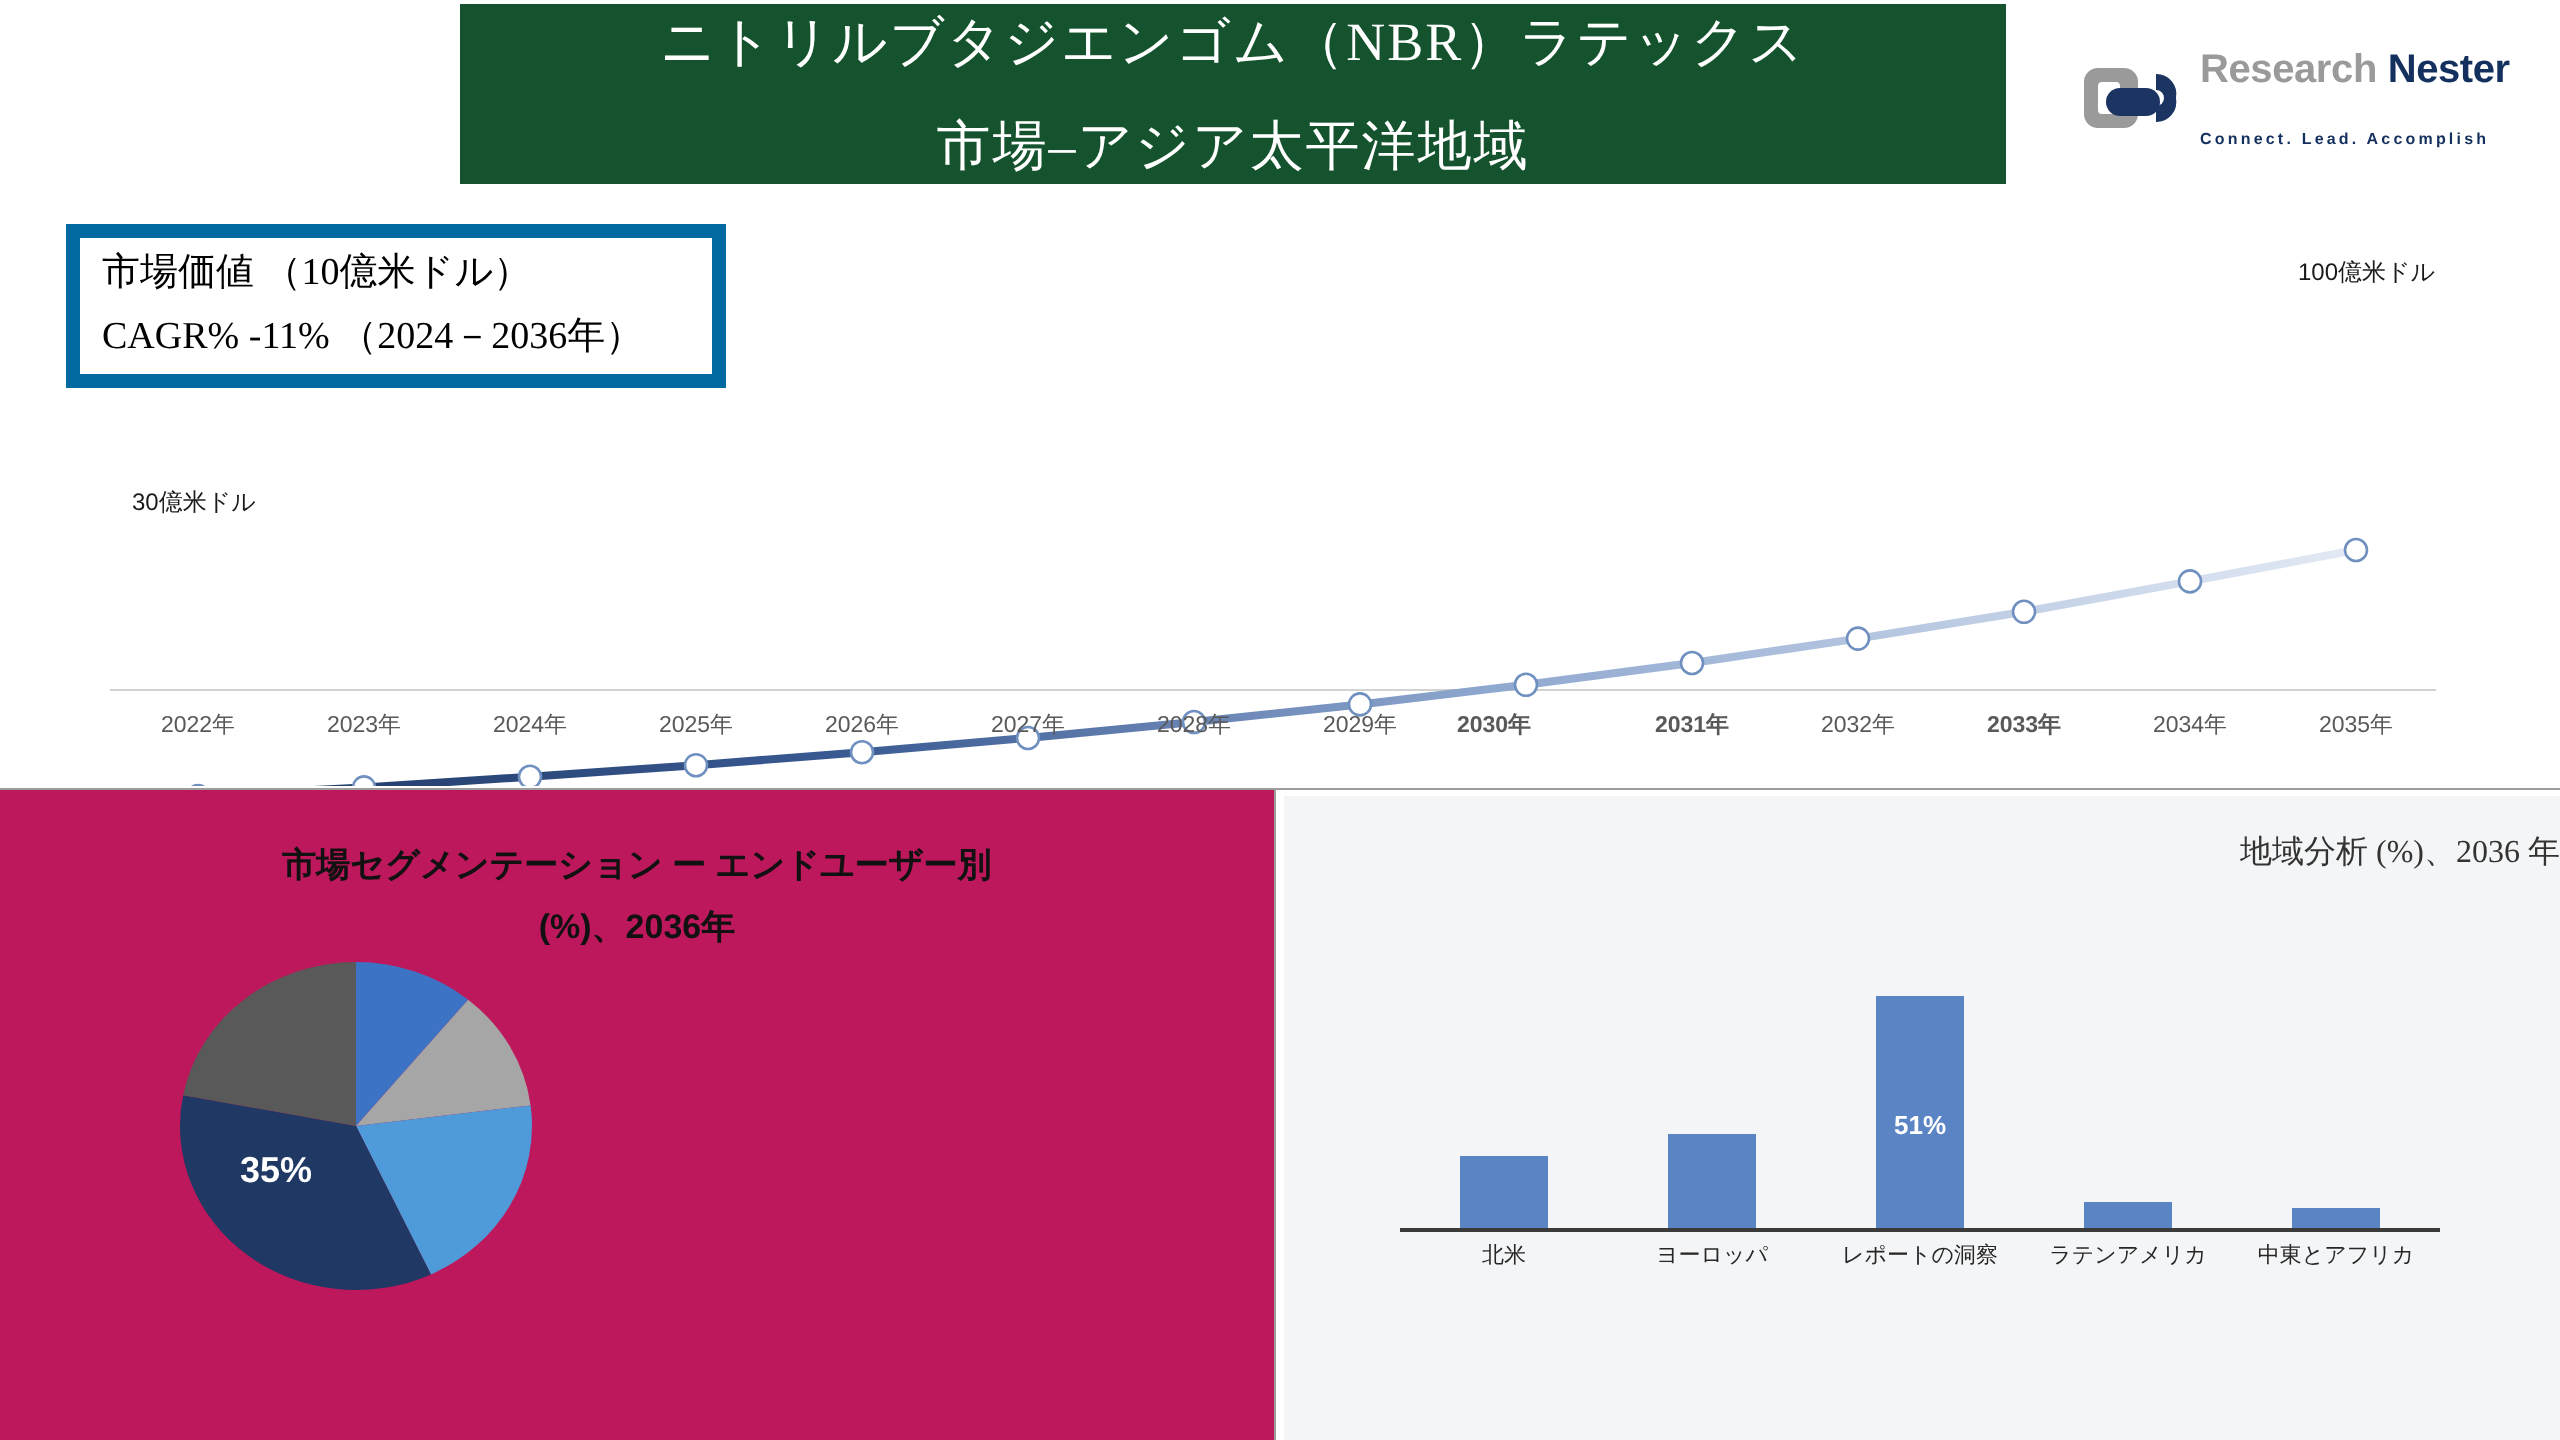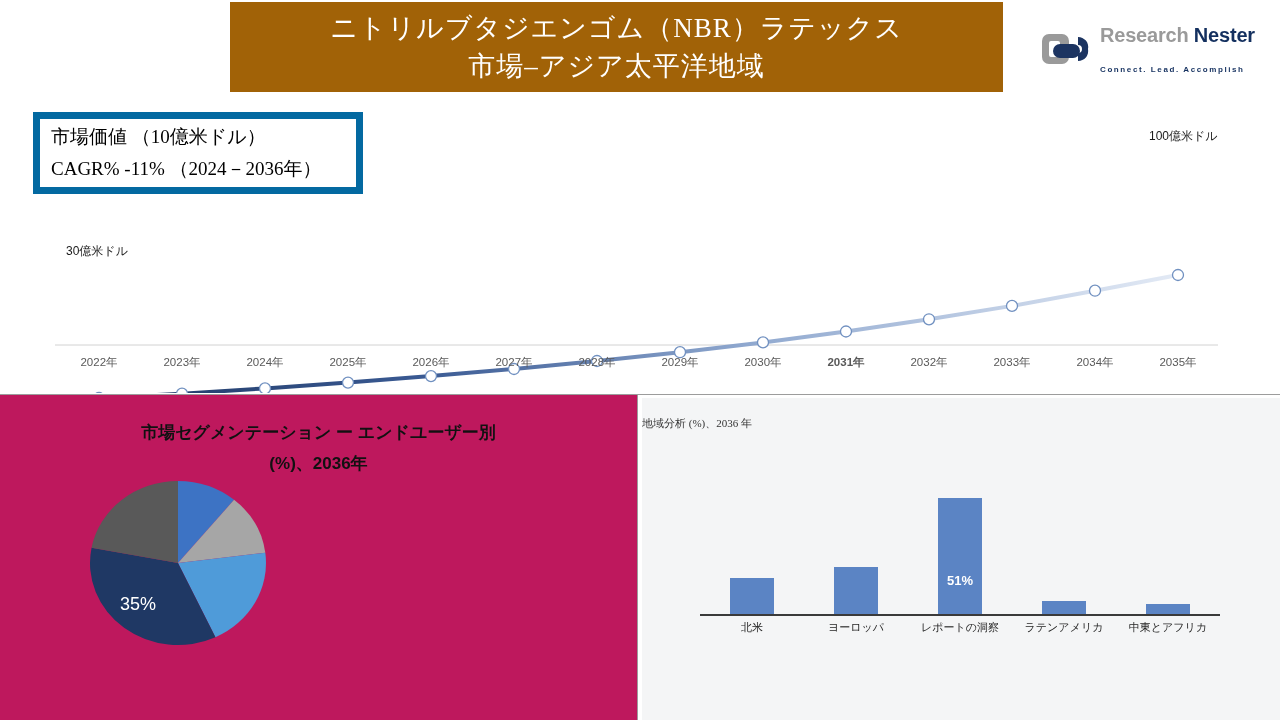--- a/index.html
+++ b/index.html
@@ -16,25 +16,25 @@
   
   #header {
     position: absolute;
     left: 0; top: 0;
     width: 1280px; height: 95px;
   }
   #title-bar {
     position: absolute;
     left: 230px; top: 2px;
     width: 773px; height: 90px;
-    background: #a16207;
+    background: #14532d;
     display: flex;
     flex-direction: column;
     align-items: center;
-    justify-content: center;
+    justify-content: space-between;
   }
   .title-line {
     color: #ffffff;
     font-family: "Liberation Serif", serif;
     font-size: 27px;
     line-height: 38px;
     letter-spacing: 1px;
     white-space: nowrap;
   }
 
@@ -124,54 +124,54 @@
     font-size: 17px; font-weight: bold; color: #111111;
     line-height: 31px; display: block;
   }
   #pie-wrap {
     position: absolute; left: 88px; top: 85px;
     width: 180px; height: 166px;
   }
   #pie-svg { display: block; }
   #pie-pct {
     position: absolute; left: 32px; top: 95px;
-    color: #ffffff; font-size: 18px; font-weight: normal; margin-top: 19px;
+    color: #ffffff; font-size: 18px; font-weight: bold;
   }
 
   
   #bar-panel {
     position: absolute; left: 642px; top: 398px;
     width: 638px; height: 322px;
     background: #f4f5f6;
   }
   #bar-title {
     position: absolute; left: 0; top: 18px; width: 638px;
-    text-align: left;
+    text-align: right;
     font-family: "Liberation Serif", serif;
-    font-size: 11px;
+    font-size: 16px;
     color: #333333;
   }
   #bar-plot {
     position: absolute; left: 58px; top: 72px;
     width: 520px; height: 145px;
     display: flex; align-items: flex-end;
     justify-content: space-around;
   }
   .bar-slot {
     width: 104px; height: 145px;
     display: flex; flex-direction: column;
     align-items: center; justify-content: flex-end;
   }
   .bar-rect {
     width: 44px; background: #5b84c4; position: relative;
     display: flex; align-items: center; justify-content: center;
   }
   .bar-value {
     color: #ffffff; font-size: 13px; font-weight: bold;
-    position: absolute; top: 57px; margin-top: 18px;
+    position: absolute; top: 57px;
   }
   #bar-axis {
     position: absolute; left: 58px; top: 216px;
     width: 520px; height: 2px; background: #3a3a3a;
   }
   #bar-labels {
     position: absolute; left: 58px; top: 222px;
     width: 520px;
     display: flex; justify-content: space-around;
   }
@@ -245,24 +245,24 @@
   </svg>
   <div id="year-labels">
       <div class="axis-year" style="left: 64px;">2022年</div>
       <div class="axis-year" style="left: 147px;">2023年</div>
       <div class="axis-year" style="left: 230px;">2024年</div>
       <div class="axis-year" style="left: 313px;">2025年</div>
       <div class="axis-year" style="left: 396px;">2026年</div>
       <div class="axis-year" style="left: 479px;">2027年</div>
       <div class="axis-year" style="left: 562px;">2028年</div>
       <div class="axis-year" style="left: 645px;">2029年</div>
-      <div class="axis-year" style="left: 728px;">2030年</div>
+      <div class="axis-year" style="left: 712px; font-weight: bold;">2030年</div>
       <div class="axis-year" style="left: 811px; font-weight: bold;">2031年</div>
       <div class="axis-year" style="left: 894px;">2032年</div>
-      <div class="axis-year" style="left: 977px;">2033年</div>
+      <div class="axis-year" style="left: 977px; font-weight: bold;">2033年</div>
       <div class="axis-year" style="left: 1060px;">2034年</div>
       <div class="axis-year" style="left: 1143px;">2035年</div>
     </div>
   <span class="endpoint-label" id="label-start">30億米ドル</span>
   <span class="endpoint-label" id="label-end">100億米ドル</span>
 </div>
 
 <div id="h-divider"></div>
 <div id="v-divider"></div>
 

